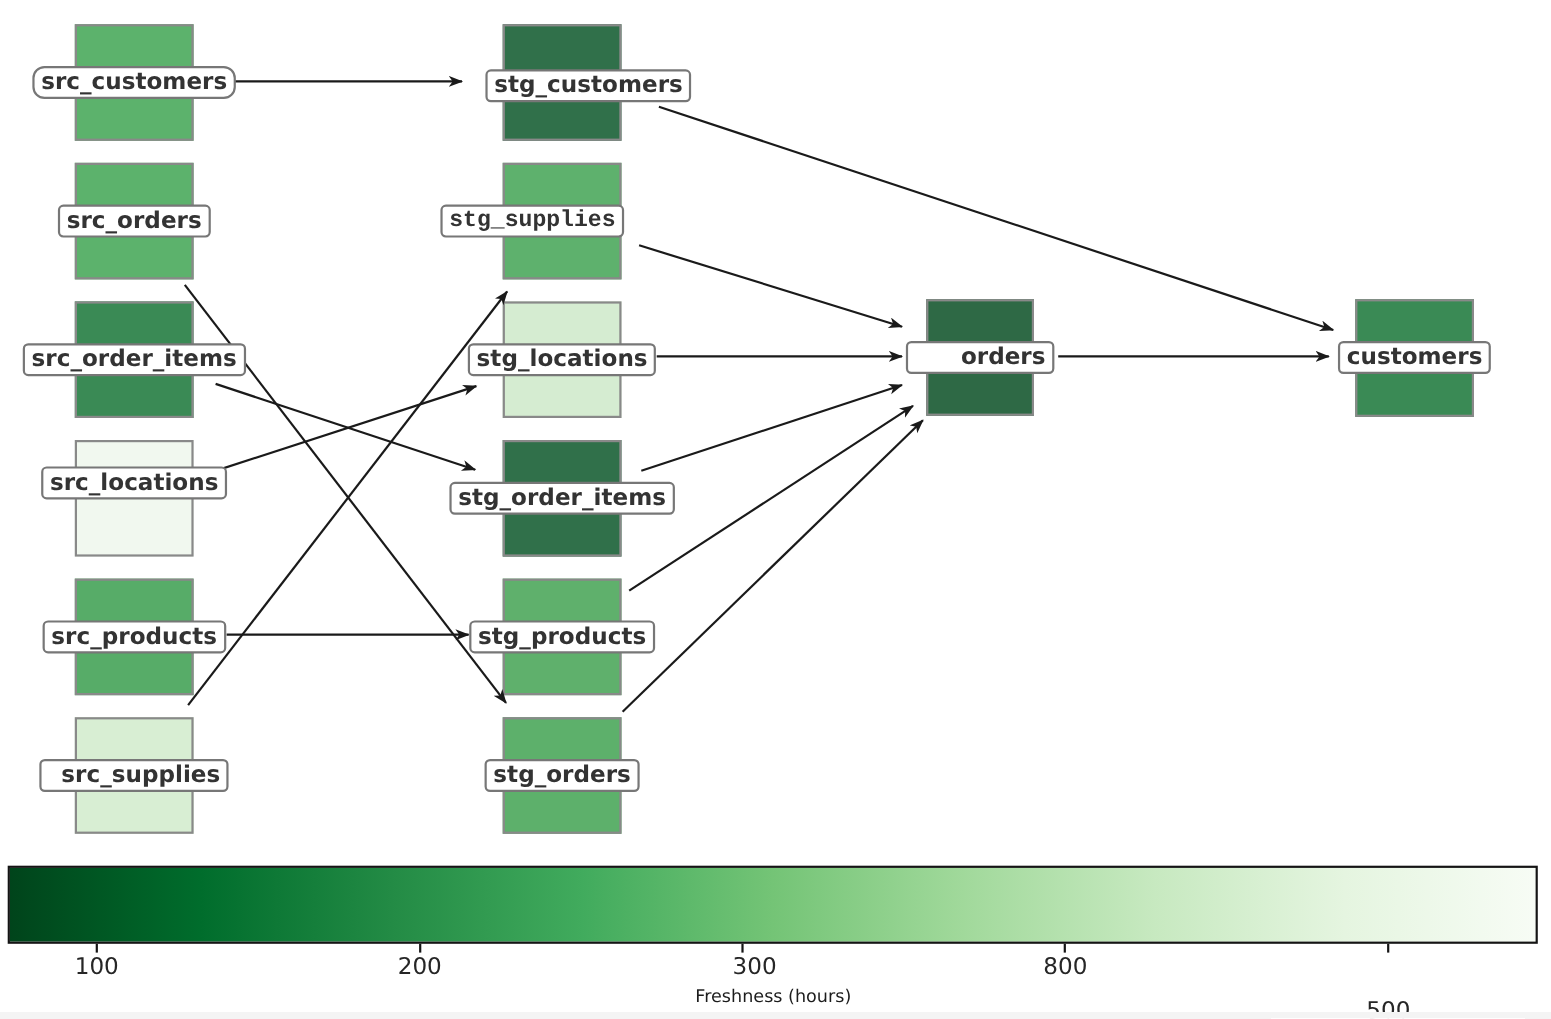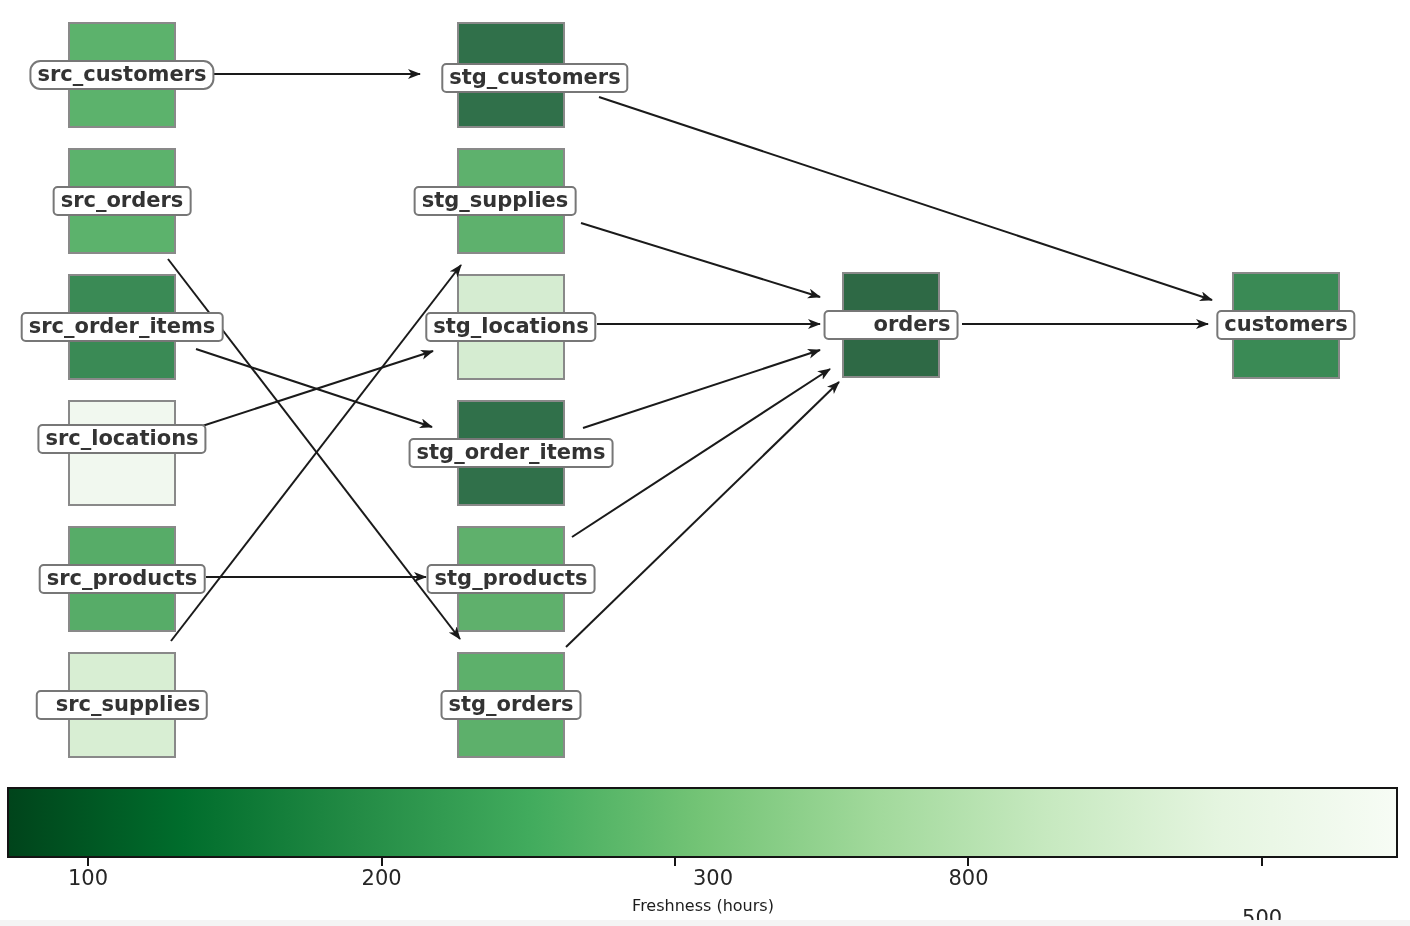--- a/index.html
+++ b/index.html
@@ -126,38 +126,38 @@
     </svg>
 
   <div id="label-layer">
       <div class="node-label" style="left: 122px; top: 75px; border-radius: 11px;">src_customers</div>
       <div class="node-label" style="left: 122px; top: 201px;">src_orders</div>
       <div class="node-label" style="left: 122px; top: 327px; text-align: right;">src_order_items</div>
       <div class="node-label" style="left: 122px; top: 439px;">src_locations</div>
       <div class="node-label" style="left: 122px; top: 579px;">src_products</div>
       <div class="node-label" style="left: 122px; top: 705px; padding-left: 18px;">src_supplies</div>
       <div class="node-label" style="left: 511px; top: 78px; margin-left: 24px;">stg_customers</div>
-      <div class="node-label" style="left: 495px; top: 201px;">stg_supplies</div>
+      <div class="node-label" style="left: 484px; top: 201px; font-family: Liberation Mono, monospace;">stg_supplies</div>
       <div class="node-label" style="left: 511px; top: 327px;">stg_locations</div>
       <div class="node-label" style="left: 511px; top: 453px;">stg_order_items</div>
       <div class="node-label" style="left: 511px; top: 579px;">stg_products</div>
       <div class="node-label" style="left: 511px; top: 705px;">stg_orders</div>
       <div class="node-label" style="left: 891px; top: 325px; padding-left: 48px;">orders</div>
       <div class="node-label" style="left: 1286px; top: 325px;">customers</div>
     </div>
 
   <div class="colorbar-wrap">
     <div class="cbar" id="cbar" style="background: linear-gradient(to right, rgb(0, 68, 27), rgb(0, 109, 44), rgb(35, 139, 69), rgb(65, 171, 93), rgb(116, 196, 118), rgb(161, 217, 155), rgb(199, 233, 192), rgb(229, 245, 224), rgb(247, 252, 245));"></div>
     <div id="cbar-ticks">
         <div class="cbar-tick-mark" style="left: 87.9562px;"></div>
         <div class="cbar-tick-label" style="left: 87.9562px;">100</div>
         <div class="cbar-tick-mark" style="left: 381.596px;"></div>
         <div class="cbar-tick-label" style="left: 381.596px;">200</div>
         <div class="cbar-tick-mark" style="left: 674.958px;"></div>
-        <div class="cbar-tick-label" style="left: 713px;">300</div>
+        <div class="cbar-tick-label" style="left: 686px;">300</div>
         <div class="cbar-tick-mark" style="left: 968.459px;"></div>
         <div class="cbar-tick-label" style="left: 968.459px;">800</div>
         <div class="cbar-tick-mark" style="left: 1262.1px;"></div>
         <div class="cbar-tick-label" style="left: 1262.1px; margin-top: 40px;">500</div>
       </div>
     <div class="cbar-axis-label">Freshness (hours)</div>
   </div>
 
   <div class="bottom-strip"></div>
 

